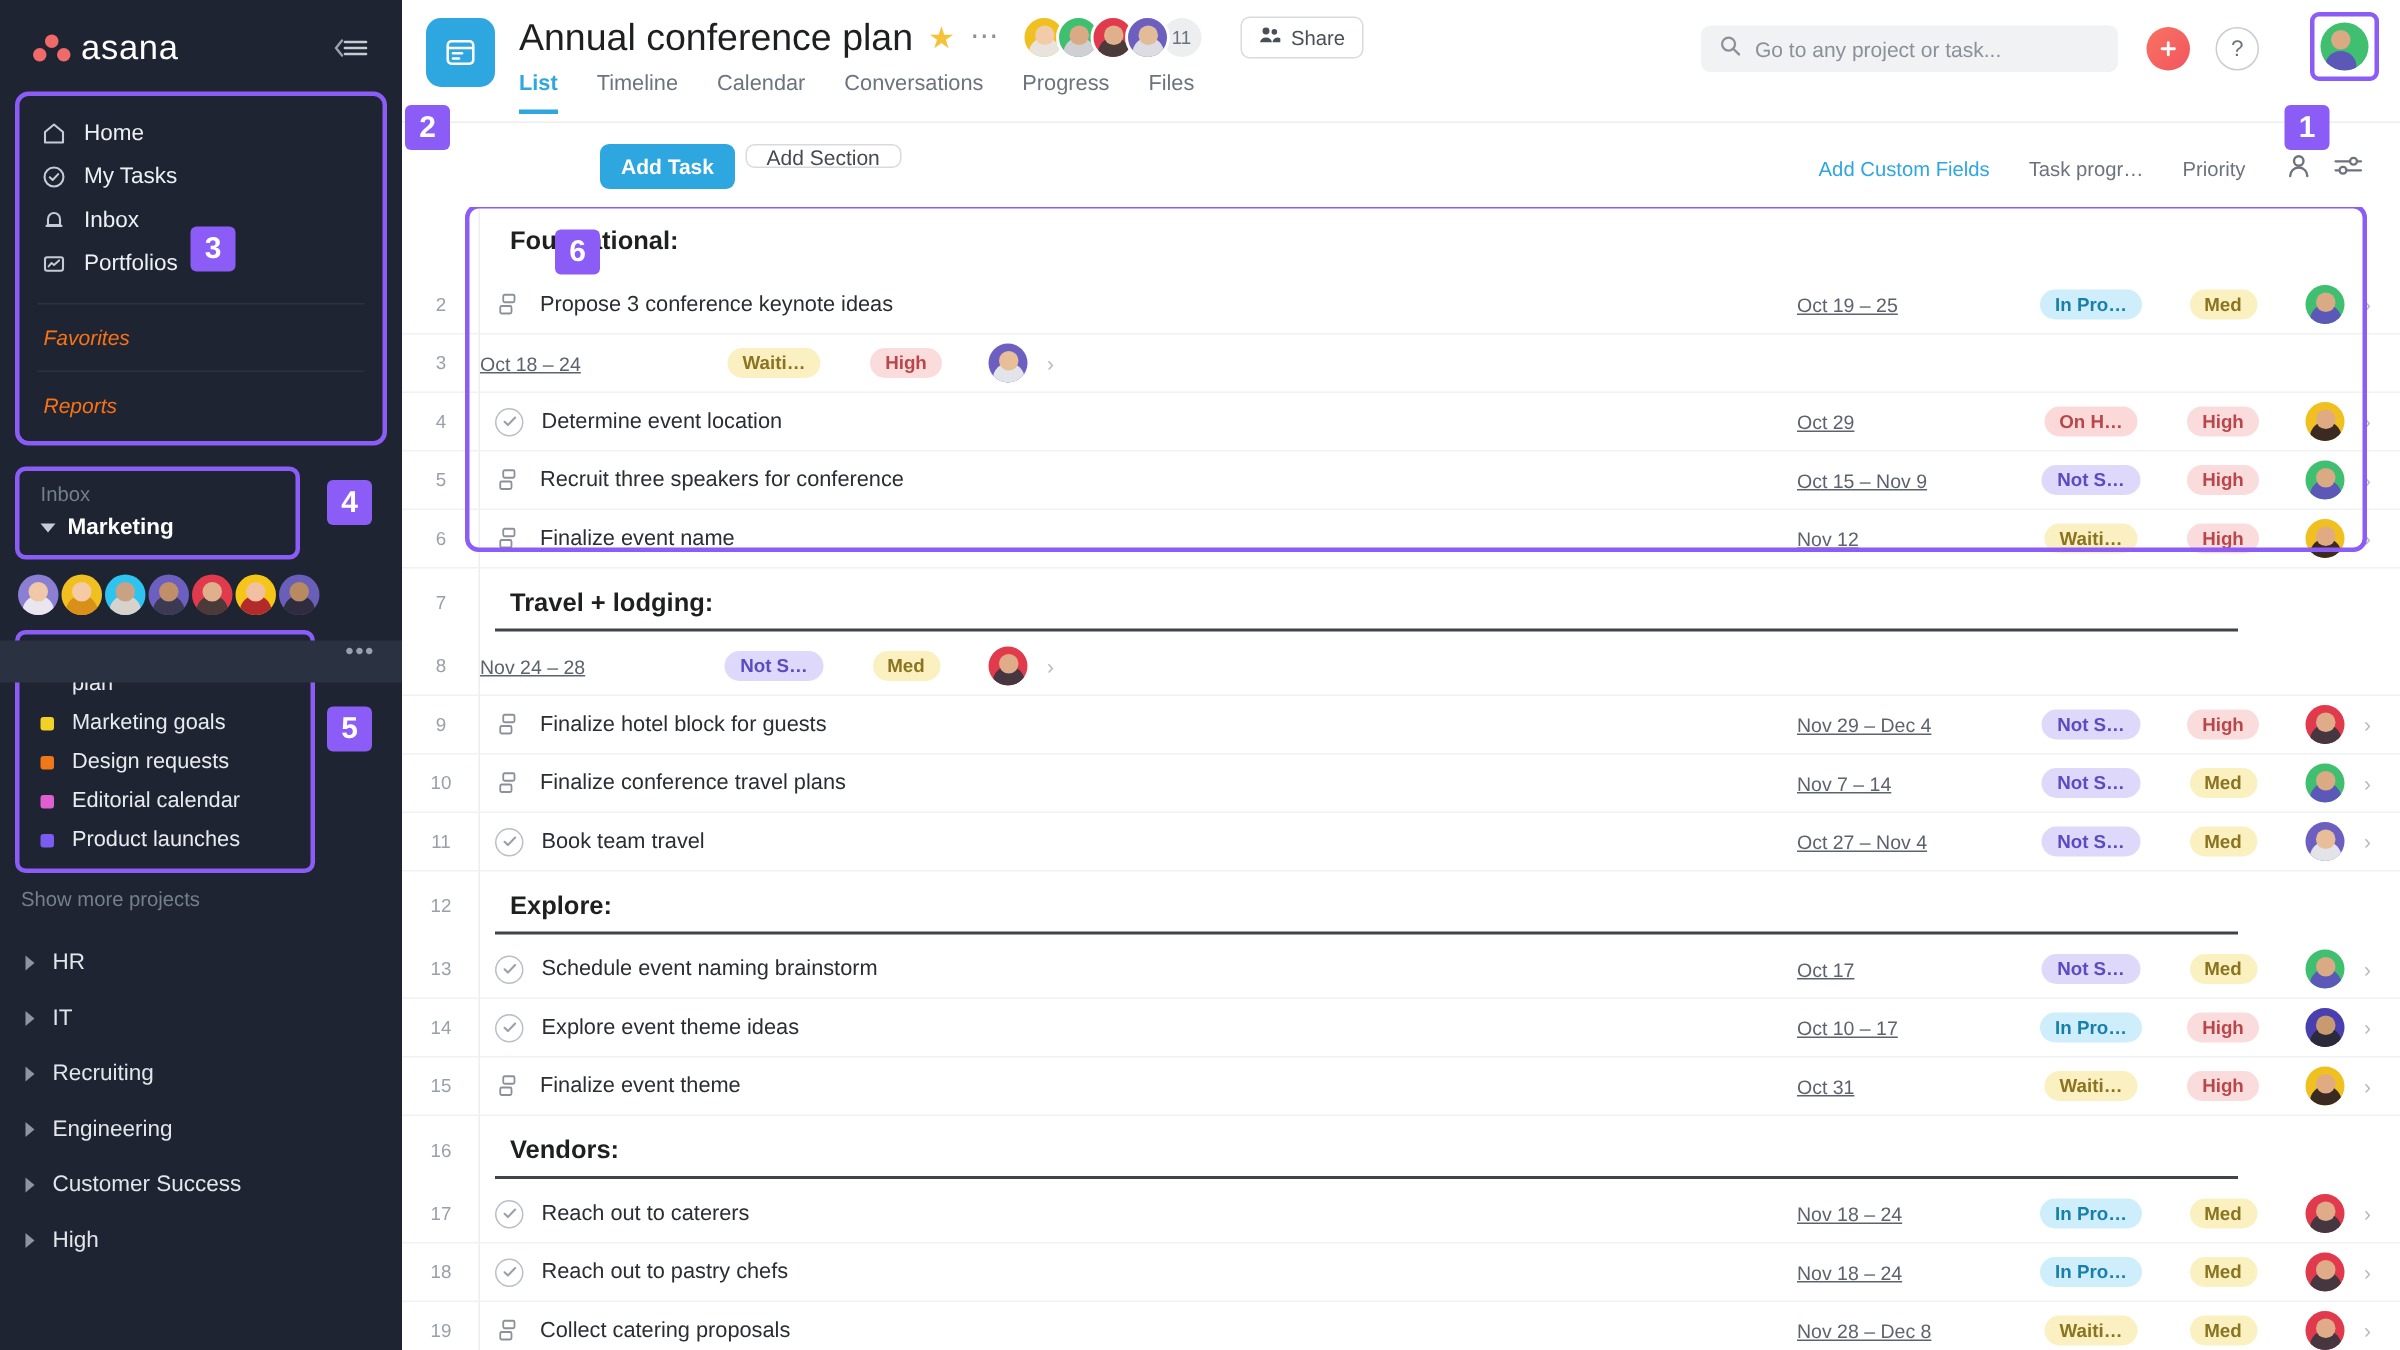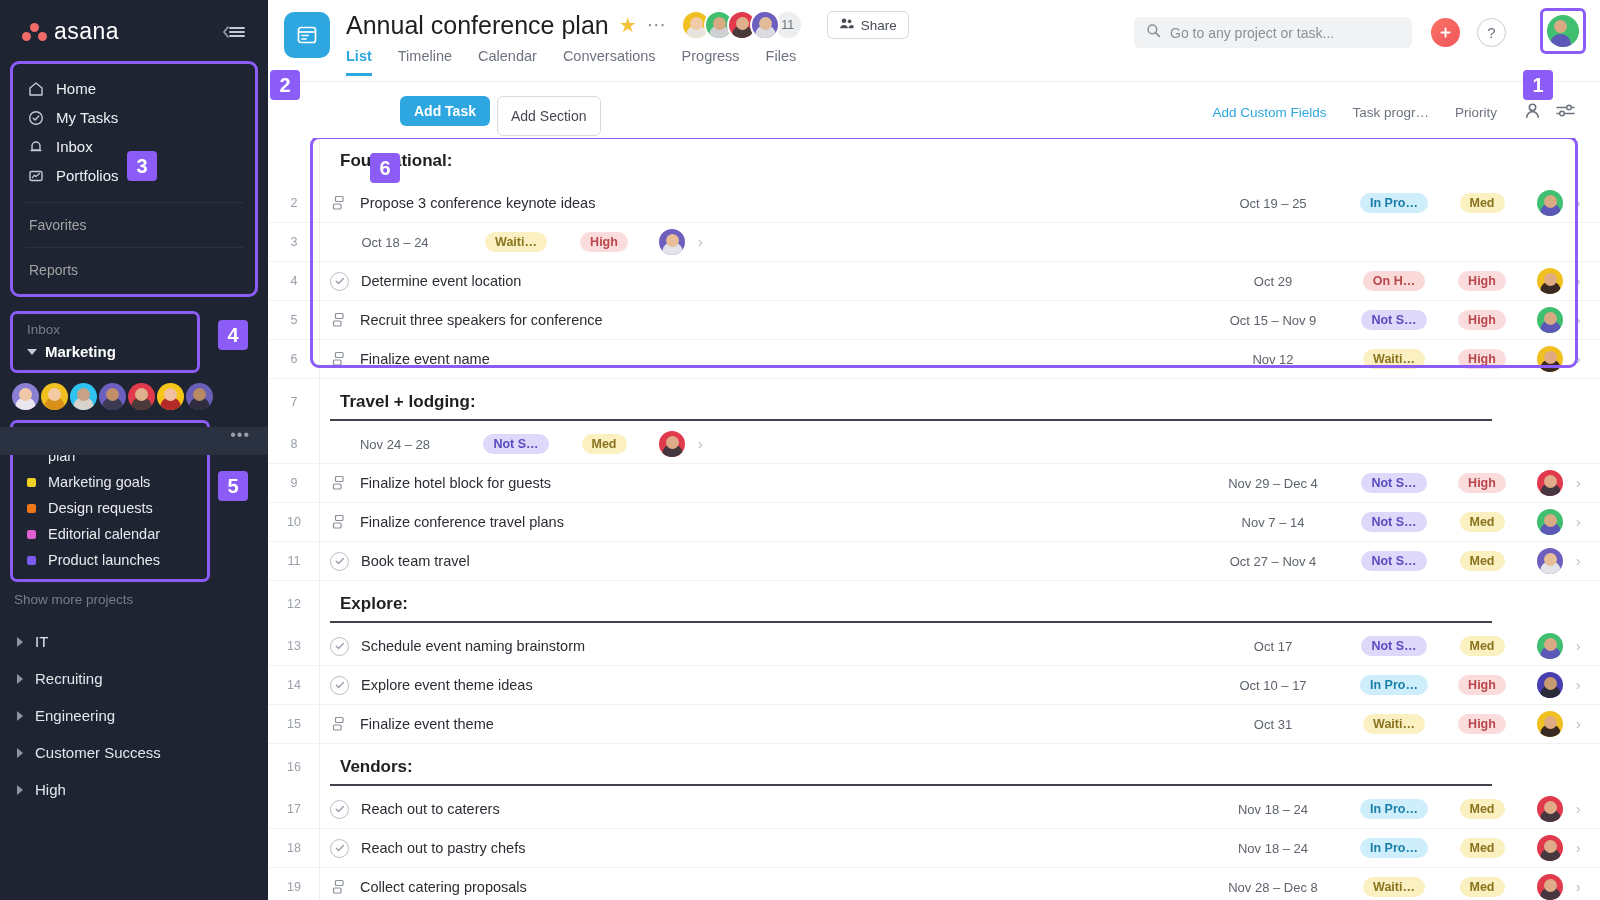--- a/index.html
+++ b/index.html
@@ -32,21 +32,21 @@
 
   .nav-box {
     margin: 6px 10px 0 10px;
     border: 3px solid #8b5cf6; border-radius: 9px;
     padding: 10px 0 16px 0;
     position: relative;
   }
   .nav-item { display: flex; align-items: center; gap: 12px; padding: 6px 14px; font-size: 15px; color: #eef0f4; cursor: pointer; }
   .nav-item .ico { width: 17px; height: 17px; display:inline-flex; align-items:center; justify-content:center; color:#c6cbd6; }
   .nav-sep { height: 1px; background: #2b3242; margin: 12px 12px 0 12px; }
-  .nav-label { font-size: 14px; color: #a3a3a3; padding: 14px 16px 0 16px; }
+  .nav-label { font-size: 14px; color: #f97316; padding: 14px 16px 0 16px; font-style: italic; }
 
   .teams-wrap { margin-top: 14px; position: relative; }
   .teams-box {
     margin: 0 10px; border: 3px solid #8b5cf6; border-radius: 7px;
     padding: 6px 0 8px 0; width: 190px;
   }
   .teams-label { font-size: 13.5px; color: #767e8e; padding: 2px 14px 4px 14px; }
   .team-name { display:flex; align-items:center; gap:8px; padding: 2px 14px; font-size: 15px; color: #fff; font-weight: 600; cursor:pointer;}
   .caret-d { width:0;height:0;border-left:5px solid transparent;border-right:5px solid transparent;border-top:6px solid #c6cbd6; }
   .caret-r { width:0;height:0;border-top:5px solid transparent;border-bottom:5px solid transparent;border-left:6px solid #8d94a2; }
@@ -122,21 +122,21 @@
 
   
   .toolbar { height: 56px; position: relative; flex: 0 0 56px; }
   .btn-add-task {
     position: absolute; left: 132px; top: 14px; background: #2ea7e0; color: #fff; border: none;
     height: 30px; padding: 0 14px; border-radius: 6px; font-size: 14px; font-weight: 700; cursor: pointer;
     font-family: "Liberation Sans", sans-serif;
   }
   .btn-add-section {
     position: absolute; left: 229px; top: 14px; background: #fff; color: #45494f; border: 1px solid #d8dade;
-    height: 40px; padding: 0 13px; border-radius: 6px; font-size: 14px; cursor: pointer;
+    height: 16px; padding: 0 13px; border-radius: 6px; font-size: 14px; cursor: pointer;
     font-family: "Liberation Sans", sans-serif;
   }
   .col-heads { position: absolute; right: 24px; top: 20px; display: flex; align-items: center; gap: 26px; }
   .col-head { font-size: 13.5px; color: #6d737e; cursor: pointer; }
   .col-head.link { color: #2ea7e0; }
 
   
   .list-area { position: relative; flex: 1; overflow: hidden; }
   .gutter { position: absolute; left: 0; top: 0; width: 52px; height: 100%; border-right: 1px solid #edeef0; background:#fff; }
   .rows { position: absolute; left: 0; right: 0; top: 0; }
@@ -144,21 +144,21 @@
   .row.taskrow { border-bottom: 1px solid #f0f1f3; }
   .rownum { width: 52px; flex: 0 0 52px; text-align: center; font-size: 12.5px; color: #9aa0aa; }
   .row .cell-name { flex: 1; display: flex; align-items: center; gap: 12px; padding-left: 10px; }
   .sec-title { font-size: 17px; font-weight: 700; color: #1e1f21; padding-left: 10px; }
   .sec-rule { position: absolute; left: 62px; right: 108px; bottom: 4px; height: 2px; background: #3f434b; }
   .row.section { height: 46px; }
   .task-text { font-size: 14.5px; color: #2a2d33; }
   .ico-check { width: 19px; height: 19px; border-radius: 50%; border: 1.4px solid #b9bec7; display:flex;align-items:center;justify-content:center; flex:0 0 19px; cursor:pointer;}
   .ico-sub { width: 18px; height: 18px; flex: 0 0 18px; display:flex;align-items:center;justify-content:center; }
 
-  .cell-date { width: 150px; text-align: center; font-size: 13px; color: #5d636d; flex: 0 0 150px; }
+  .cell-date { width: 150px; text-align: left; font-size: 13px; color: #5d636d; flex: 0 0 150px; text-decoration: underline; }
   .cell-status { width: 92px; flex: 0 0 92px; display: flex; justify-content: center; }
   .cell-prio { width: 84px; flex: 0 0 84px; display: flex; justify-content: center; }
   .cell-assignee { width: 52px; flex: 0 0 52px; display: flex; justify-content: center; }
   .cell-chev { width: 24px; flex: 0 0 24px; color: #b4b9c2; font-size: 14px; }
   .pill { font-size: 12.5px; padding: 3px 10px; border-radius: 11px; font-weight: 600; white-space: nowrap; }
   .cell-assignee .av { width: 26px; height: 26px; flex: 0 0 26px; }
 
   
   .hl-section {
     position: absolute; border: 3px solid #8b5cf6; border-radius: 9px; pointer-events: none;
@@ -301,20 +301,24 @@
             <span>Product launches</span>
           </div>
         </div>
         <div style="position:absolute; right:18px; top:10px; color:#9aa0aa; font-size:16px; letter-spacing:1px; line-height:10px;">•••</div>
       </div>
 
       <div class="show-more">Show more projects</div>
     </div>
 
     <div class="team-list">
+      <div class="team-row">
+          <span class="caret-r"></span>
+          <span>HR</span>
+        </div>
       <div class="team-row">
           <span class="caret-r"></span>
           <span>IT</span>
         </div>
       <div class="team-row">
           <span class="caret-r"></span>
           <span>Recruiting</span>
         </div>
       <div class="team-row">
           <span class="caret-r"></span>

